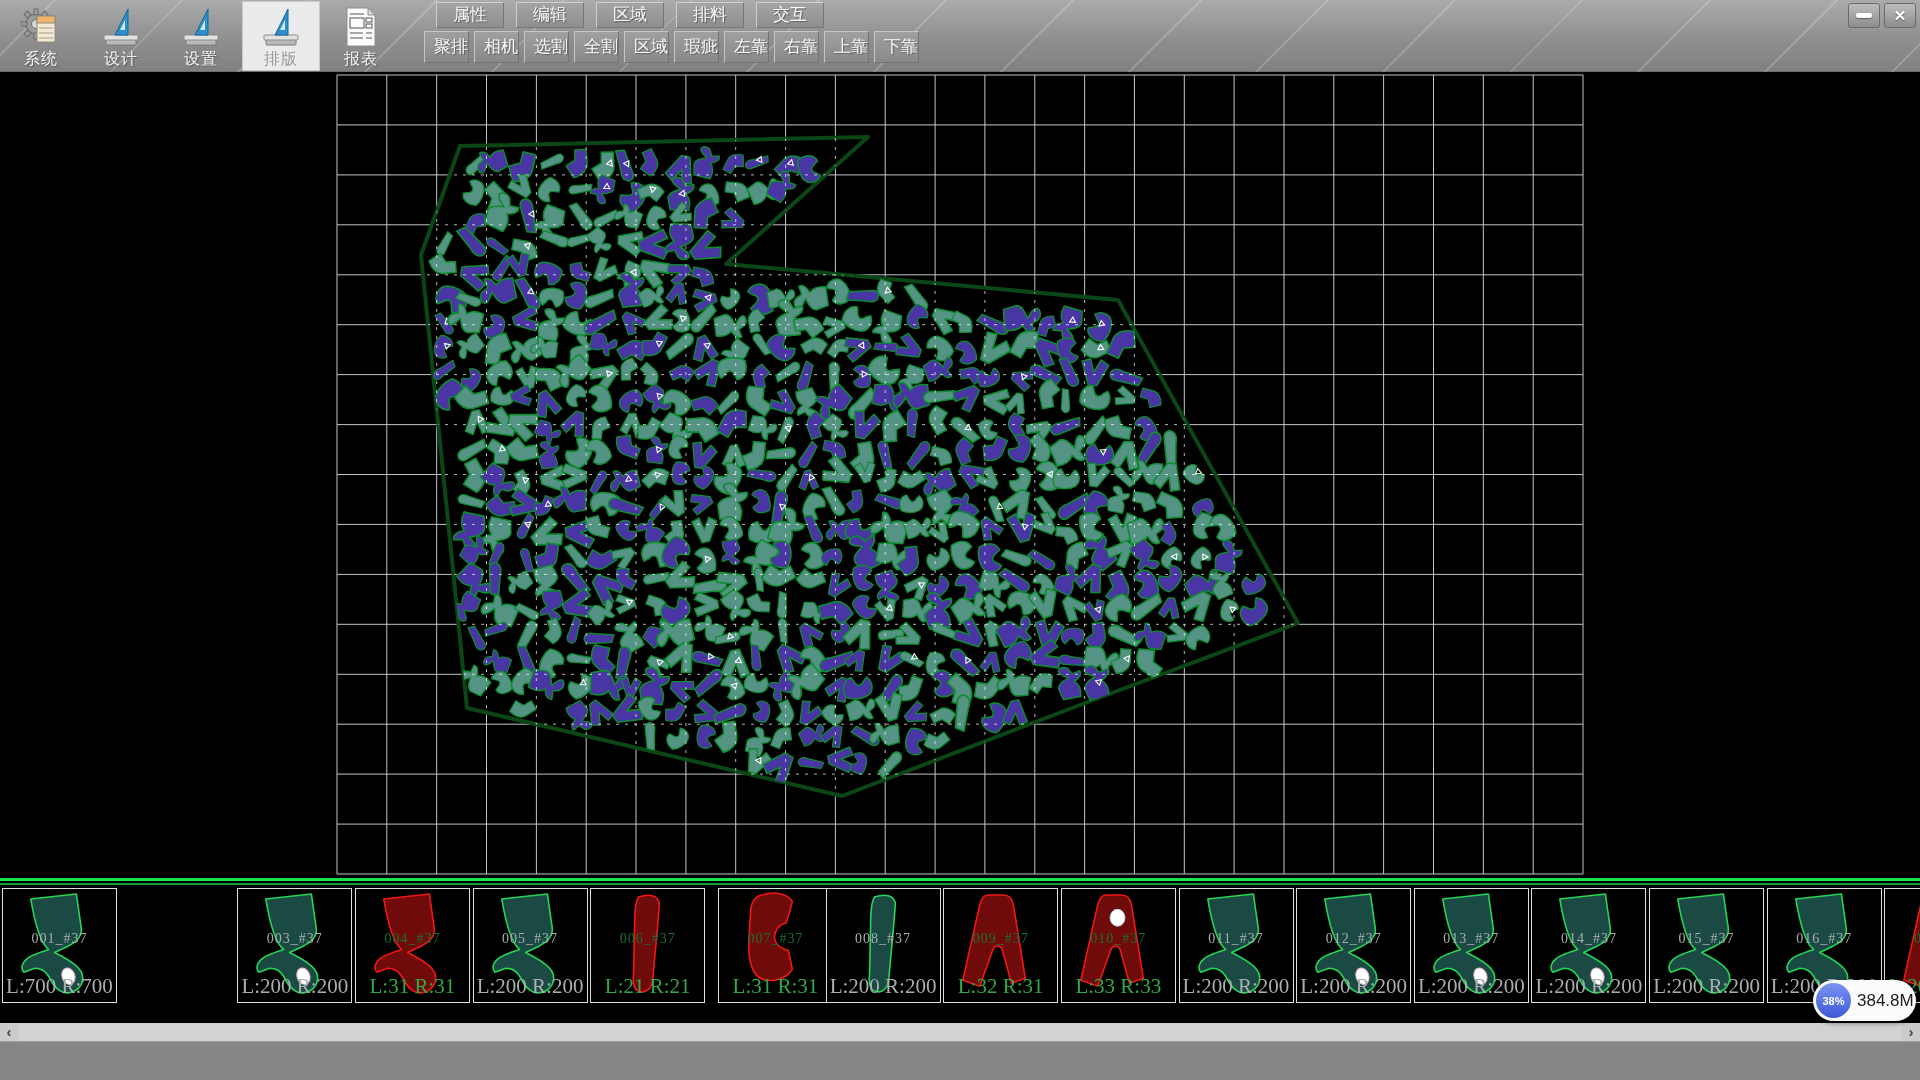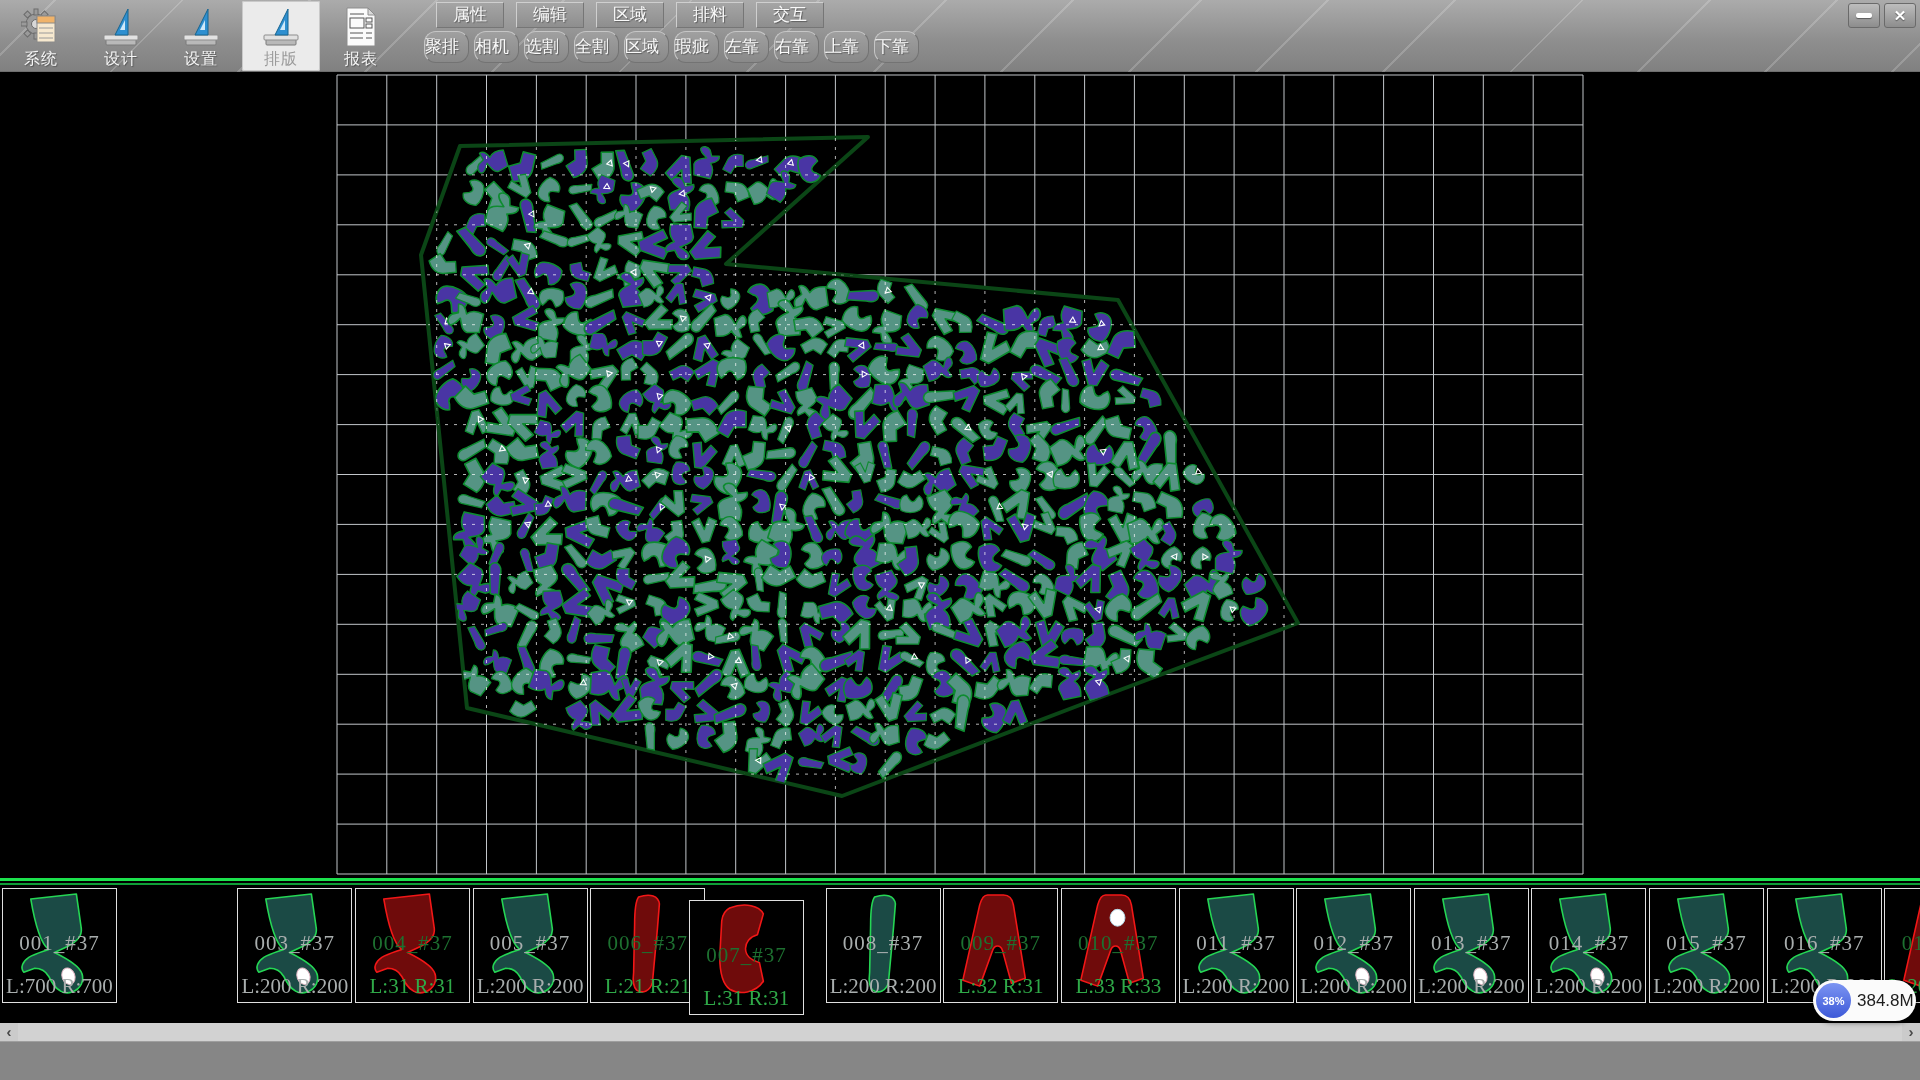--- a/index.html
+++ b/index.html
@@ -19,24 +19,24 @@
   .bigbtn .bicon{margin-top:5px;width:40px;height:42px;display:block;}
   .bigbtn .blabel{font-size:16px;color:#f5f5f5;text-shadow:1px 1px 1px #585858;margin-top:1px;letter-spacing:1px;}
   .bigbtn.active .blabel{color:#9a9a9a;text-shadow:none;}
 
   .menurow1{position:absolute;left:424px;top:2px;display:flex;gap:12px;z-index:2;padding-left:12px;}
   .mtab{width:66px;height:24px;line-height:24px;text-align:center;font-size:17px;color:#fafafa;
     text-shadow:1px 1px 1px #5d5d5d;cursor:pointer;
     background:linear-gradient(#a5a5a5,#8e8e8e);
     border:1px solid;border-color:#cfcfcf #767676 #767676 #cfcfcf;}
   .menurow2{position:absolute;left:424px;top:31px;display:flex;gap:5px;z-index:2;}
-  .tbtn{width:43px;height:30px;line-height:30px;text-align:left;font-size:17px;color:#fafafa;
+  .tbtn{width:43px;height:30px;line-height:30px;text-align:right;font-size:17px;color:#fafafa;
     text-shadow:1px 1px 1px #5d5d5d;cursor:pointer;
     background:linear-gradient(#a0a0a0,#898989);
-    border:1px solid;border-color:#c6c6c6 #737373 #737373 #c6c6c6;border-radius:12px;}
+    border:1px solid;border-color:#c6c6c6 #737373 #737373 #c6c6c6;border-radius:1px;}
 
   .winbtns{position:absolute;right:4px;top:3px;display:flex;gap:4px;z-index:3;}
   .winbtn{width:30px;height:23px;border-radius:3px;cursor:pointer;position:relative;
     background:linear-gradient(#bdbdbd,#8d8d8d);border:1px solid #6a6a6a;
     display:flex;align-items:center;justify-content:center;
     color:#ffffff;font-size:15px;font-weight:bold;text-shadow:0 1px 1px #4e4e4e;}
   .minbar{width:16px;height:5px;border-radius:2px;background:#ffffff;box-shadow:0 1px 1px #5a5a5a;display:block;}
 
   
   .canvas{position:absolute;left:0;top:72px;width:1920px;height:806px;background:#000;}
@@ -44,21 +44,21 @@
 
   
   .strip{position:absolute;left:0;top:878px;width:1920px;height:145px;background:#000;}
   .gline1{position:absolute;left:0;top:0;width:100%;height:3px;background:#1ce24d;}
   .gline2{position:absolute;left:0;top:5px;width:100%;height:2px;background:#0f9e37;}
   .tiles{position:absolute;left:0;top:0;width:100%;height:100%;}
   .tile{position:absolute;top:10px;width:115px;height:115px;background:#000;
     border:1px solid #e0e0e0;box-sizing:border-box;cursor:pointer;overflow:hidden;}
   .tile svg{position:absolute;left:4px;top:2px;width:107px;height:109px;}
   .tname{position:absolute;left:0;top:42px;width:100%;text-align:center;
-    font-family:"Liberation Serif",serif;font-size:21px;letter-spacing:1px;z-index:2;}
+    font-family:"Liberation Serif",serif;font-size:14px;letter-spacing:1px;z-index:2;}
   .tlr{position:absolute;left:0;bottom:3px;width:100%;text-align:center;
     font-family:"Liberation Serif",serif;font-size:21px;z-index:2;}
   .tile.teal .tname,.tile.teal .tlr{color:#a9aeae;}
   .tile.red .tname{color:#1d7030;}
   .tile.red .tlr{color:#2fa948;}
 
   
   .badge{position:absolute;left:1813px;top:980px;width:103px;height:41px;z-index:9;
     background:#fbfbfb;border-radius:21px;box-shadow:0 2px 5px rgba(0,0,0,.45);}
   .pct{position:absolute;left:3px;top:3px;width:35px;height:35px;border-radius:50%;
@@ -923,21 +923,21 @@
           <div class="tname">005_#37</div>
           <div class="tlr">L:200 R:200</div>
         </div>
         <div class="tile red" style="left: 590.25px;">
           <svg viewBox="0 0 100 110">
             <path d="M40,6 C52,2 60,5 61,13 L59,38 L54,92 C52,101 44,104 38,100 C34,96 34,90 35,82 L36,34 C36,20 37,10 40,6 Z" fill="#6f0b0b" stroke="#f21717" stroke-width="1.6" stroke-linejoin="round"></path>
           </svg>
           <div class="tname">006_#37</div>
           <div class="tlr">L:21 R:21</div>
         </div>
-        <div class="tile red" style="left: 689px; margin-top: 12px;">
+        <div class="tile red" style="left: 718px;">
           <svg viewBox="0 0 100 110">
             <path d="M32,5 C48,-1 62,3 66,11 L60,32 C52,34 48,40 48,46 C48,53 54,58 62,60 L66,79 C58,91 42,93 32,87 C24,81 22,69 22,54 L24,18 C25,10 28,7 32,5 Z" fill="#6f0b0b" stroke="#f21717" stroke-width="1.6" stroke-linejoin="round"></path>
           </svg>
           <div class="tname">007_#37</div>
           <div class="tlr">L:31 R:31</div>
         </div>
         <div class="tile teal" style="left: 825.55px;">
           <svg viewBox="0 0 100 110">
             <path d="M40,6 C52,2 60,5 61,13 L59,38 L54,92 C52,101 44,104 38,100 C34,96 34,90 35,82 L36,34 C36,20 37,10 40,6 Z" fill="#1b4a45" stroke="#25d654" stroke-width="1.6" stroke-linejoin="round"></path>
           </svg>

